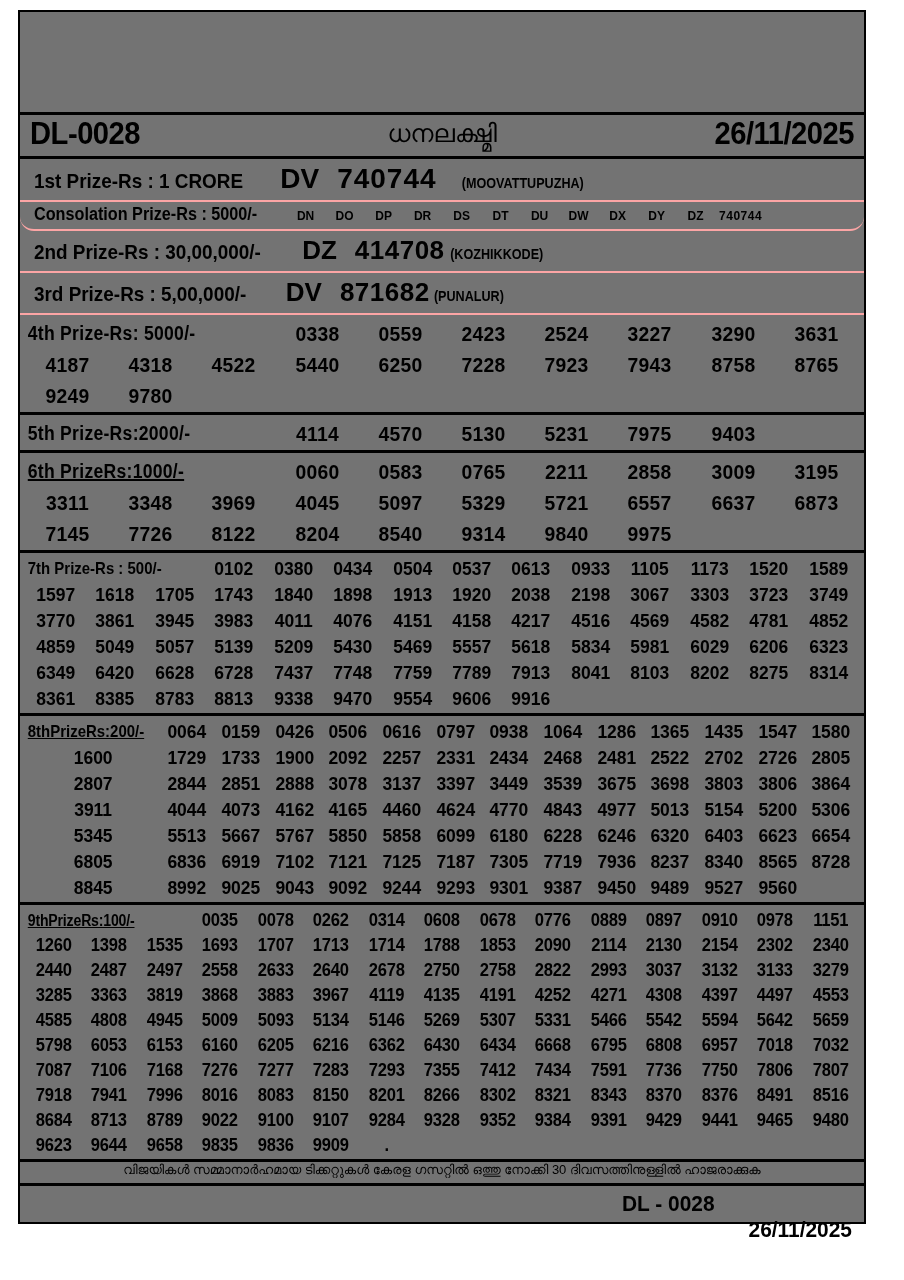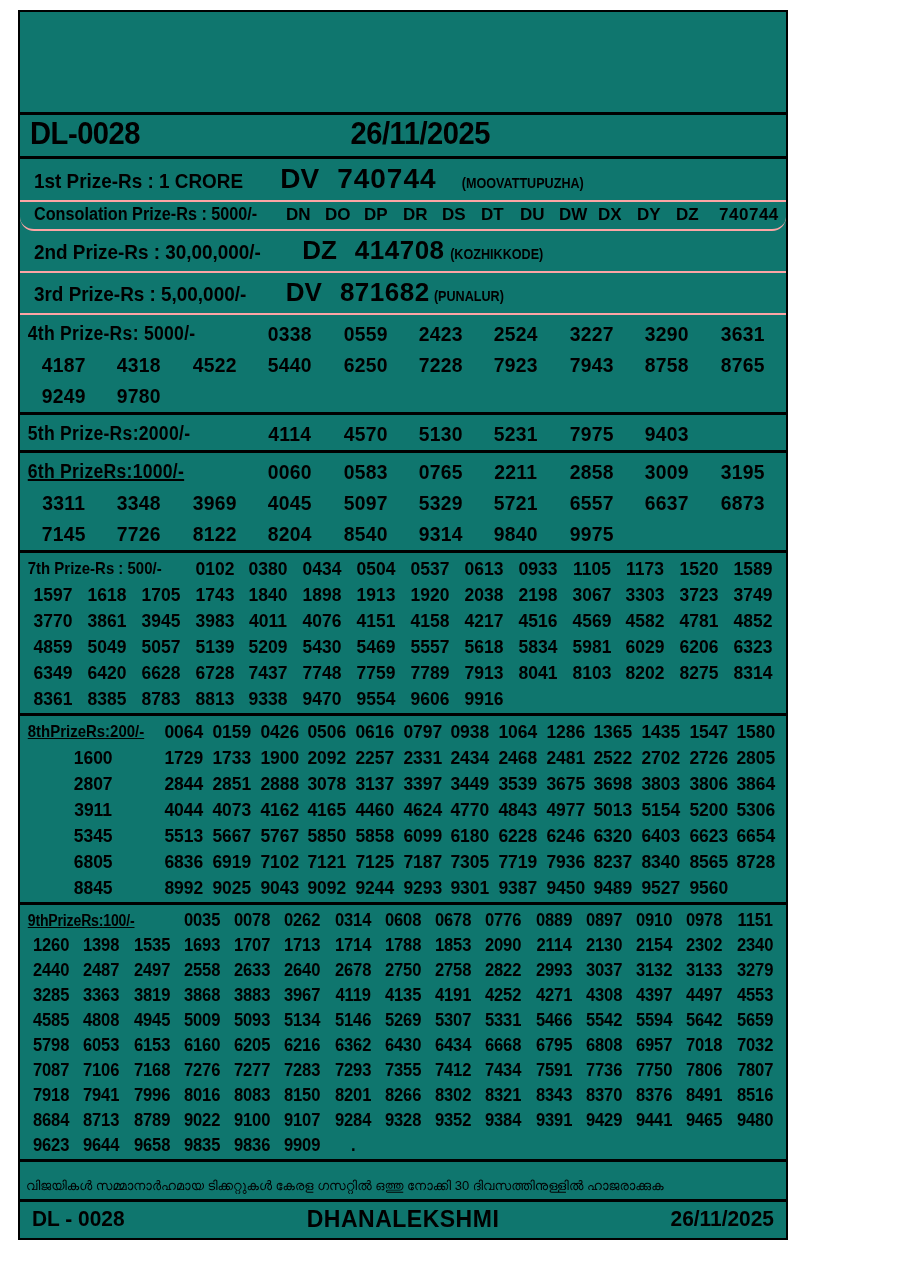--- a/index.html
+++ b/index.html
@@ -6,23 +6,23 @@
   html,body{margin:0;padding:0;background:#ffffff;}
   body{
     width:904px;height:1280px;
     font-family:"Liberation Sans","DejaVu Sans",sans-serif;
     color:#000;
     -webkit-font-smoothing:none;
   }
   .sheet{
     position:absolute;
     left:18px; top:10px;
-    width:770px;
+    width:848px;
     border:2px solid #000;
-    background:#0f766e;
+    background:#737373;
     box-sizing:border-box;
   }
   .topblank{height:100px;border-bottom:3px solid #000;}
   
   .hdr{
     display:flex;align-items:center;
     border-bottom:3px solid #000;
     padding:3px 10px 6px 10px;
     height:44px;box-sizing:border-box;
   }
@@ -51,21 +51,21 @@
   
   .r1{display:flex;align-items:baseline;padding:4px 8px 5px 10px;}
   .r1 .lbl{font-size:21px;}
   .r1 .ser{font-size:28px;font-weight:bold;margin-left:14px;letter-spacing:0px;}
   .r1 .num{font-size:28px;font-weight:bold;margin-left:18px;letter-spacing:1px;}
   .r1 .loc{font-size:14px;font-weight:bold;margin-left:18px;transform:scaleX(.9);}
   
   .rc{display:flex;align-items:baseline;padding:2px 8px 4px 10px;border-radius:14px;}
   .rc .lbl{font-size:18px;}
   .rc .codes{display:flex;flex:1 1 auto;margin-left:4px;}
-  .rc .codes span{font-size:17px;font-weight:bold;width:39px;text-align:left;}
+  .rc .codes span{font-size:12px;font-weight:bold;width:39px;text-align:center;}
   .rc .cnum{font-size:19px;font-weight:bold;margin-left:4px;letter-spacing:.5px;}
   
   .r23{display:flex;align-items:baseline;padding:4px 8px 5px 10px;}
   .r23 .lbl{font-size:21px;}
   .r23 .ser{font-size:26px;font-weight:bold;margin-left:16px;}
   .r23 .num{font-size:26px;font-weight:bold;margin-left:18px;letter-spacing:.5px;}
   .r23 .loc{font-size:14px;font-weight:bold;transform:scaleX(.9);}
   
   .gblock{padding:3px 6px 1px 6px;border-bottom:3px solid #000;}
   .grid{display:grid;width:100%;}
@@ -84,38 +84,39 @@
     transform:scaleX(.88);transform-origin:left center;
     padding-left:2px;
   }
   .g10 .cell.lab{font-size:20px;}
   .g14 .cell.lab{font-size:17px;}
   .g15 .cell.lab{font-size:16px;}
   .cell.lab.u{text-decoration:underline;}
   .span3{grid-column:span 3;}
   
   .note{
-    text-align:left;font-size:13px;padding:16px 6px 5px 6px;
+    text-align:center;font-size:13px;padding:0 6px 5px 6px;
     border-bottom:3px solid #000;
     font-family:"Liberation Sans","DejaVu Sans",sans-serif;
   }
-  .foot{display:flex;align-items:center;padding:5px 12px 7px 12px;height:36px;box-sizing:border-box;}
+  .foot{display:flex;align-items:flex-end;padding:5px 12px 7px 12px;height:36px;box-sizing:border-box;flex-direction:column;}
   .foot .fcode{flex:0 0 auto;width:230px;font-size:22px;font-weight:bold;transform:scaleX(.95);transform-origin:left center;}
   .foot .fname{flex:1 1 auto;text-align:center;font-size:23px;font-weight:bold;letter-spacing:.5px;}
   .foot .fdate{flex:0 0 auto;width:230px;text-align:right;font-size:22px;font-weight:bold;transform:scaleX(.95);transform-origin:right center;}
 </style>
 </head>
 <body>
 
 <div class="sheet">
 
   <div class="topblank"></div>
 
   <div class="hdr">
     <div class="code">DL-0028</div>
+    <div class="mal">ധനലക്ഷ്മി</div>
     <div class="date">26/11/2025</div>
   </div>
 
   <div class="r1 row thin">
     <span class="lbl">1st Prize-Rs : 1 CRORE</span>
     <span class="ser">DV</span>
     <span class="num">740744</span>
     <span class="loc">(MOOVATTUPUZHA)</span>
   </div>
 
@@ -545,17 +546,16 @@
         <div class="cell">9836</div>
         <div class="cell">9909</div>
         <div class="cell">.</div>
       </div>
   </div>
 
   <div class="note">വിജയികൾ സമ്മാനാർഹമായ ടിക്കറ്റുകൾ കേരള ഗസറ്റിൽ ഒത്തു നോക്കി 30 ദിവസത്തിനുള്ളിൽ ഹാജരാക്കുക</div>
 
   <div class="foot">
     <div class="fcode">DL - 0028</div>
-    <div class="fname">DHANALEKSHMI</div>
     <div class="fdate">26/11/2025</div>
   </div>
 
 </div>
 
 </body></html>

